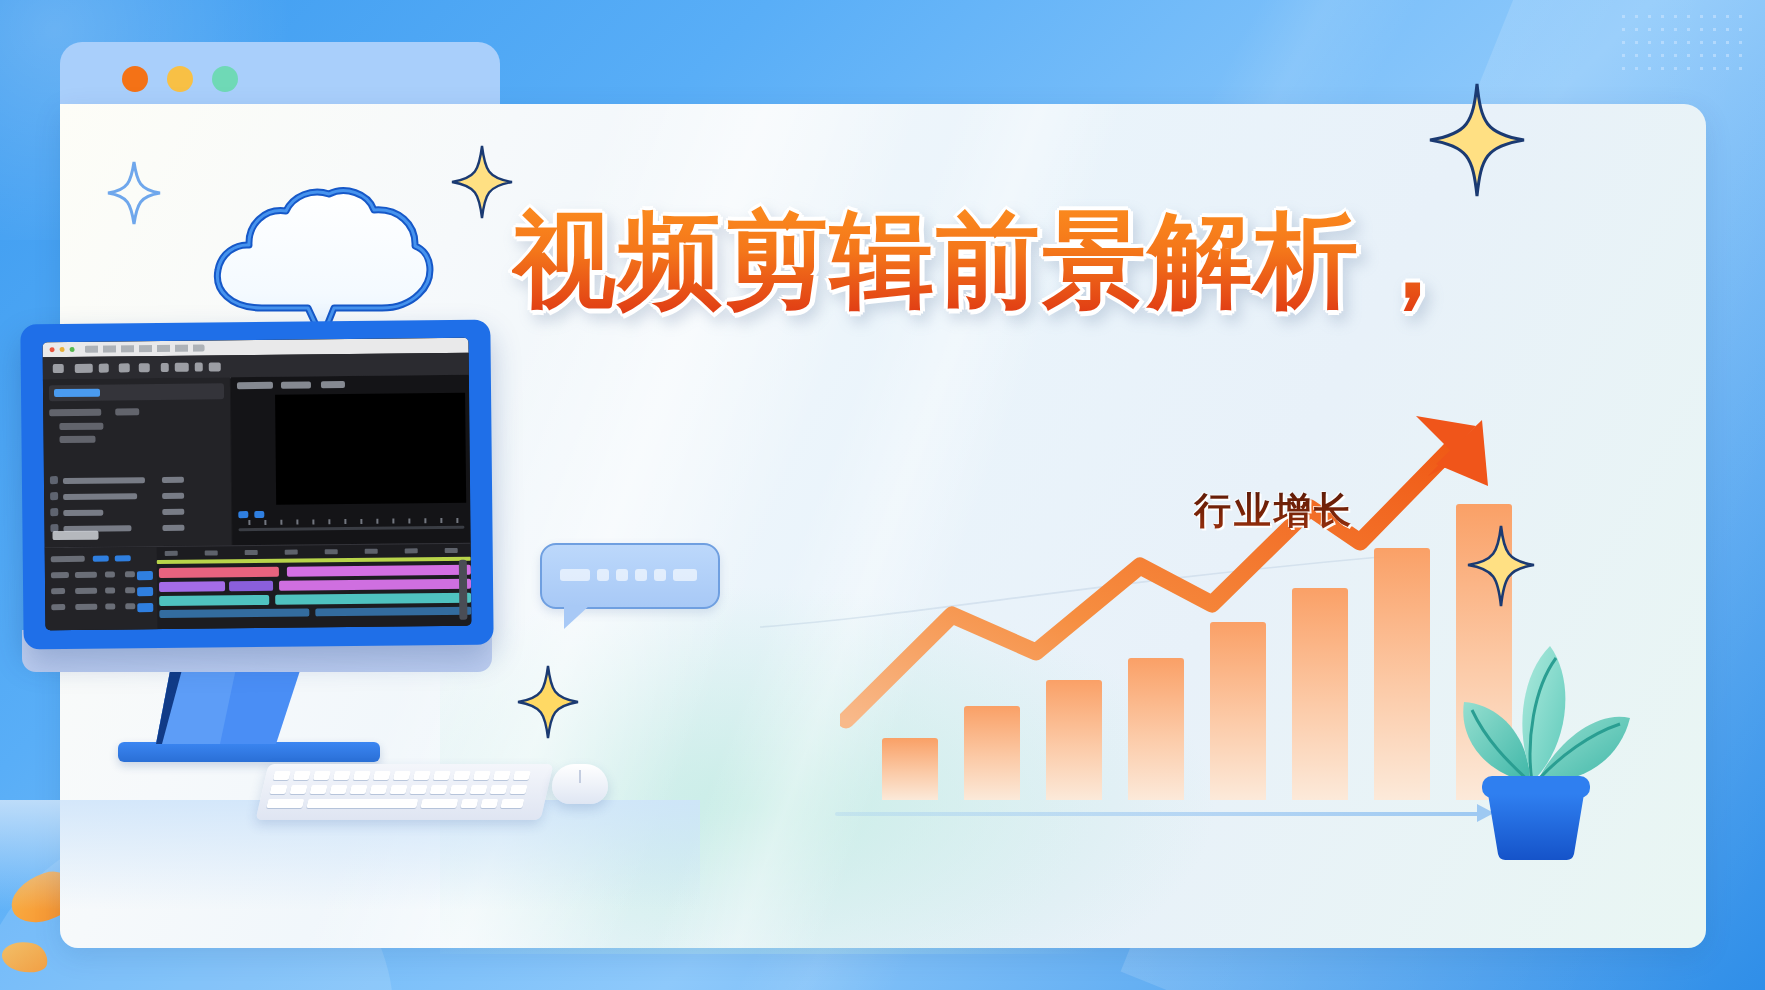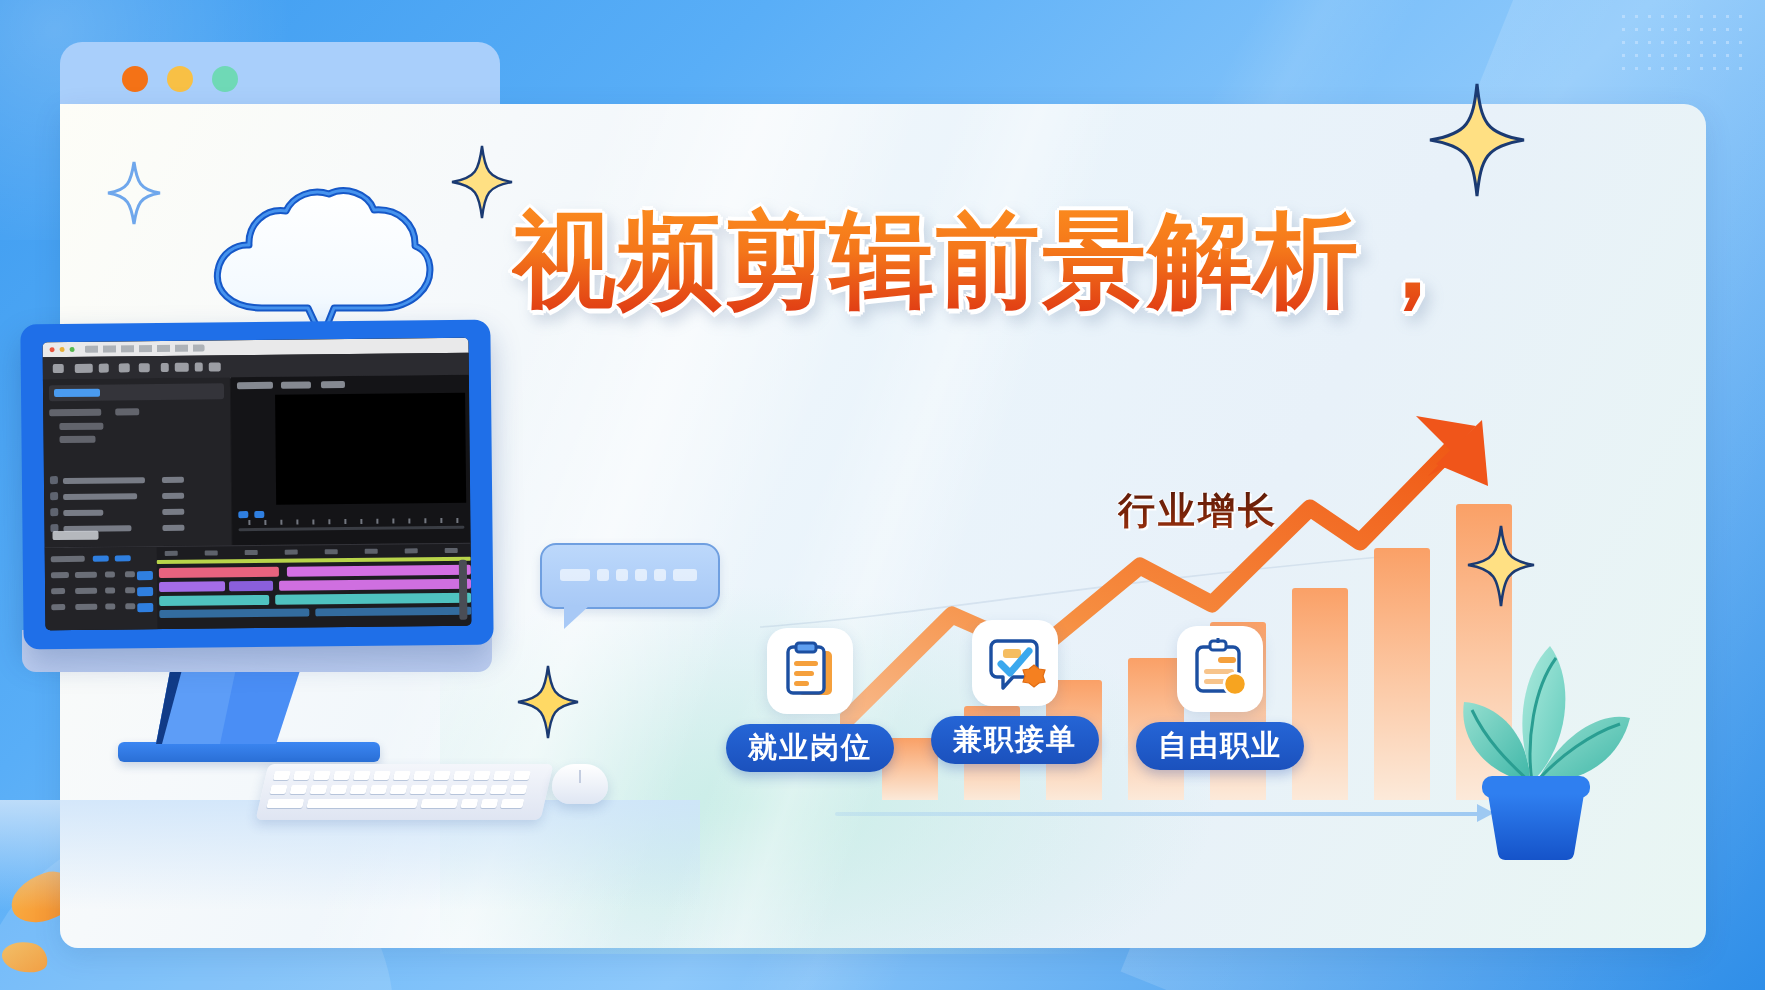--- a/index.html
+++ b/index.html
@@ -74,21 +74,21 @@
     background:linear-gradient(180deg,#fb8a1e 0%,#f4761a 42%,#e03c14 100%);
     -webkit-background-clip:text;background-clip:text;color:transparent;
     -webkit-text-stroke:0px;
     filter:drop-shadow(3px 3px 0 #ffffff) drop-shadow(-2px -2px 0 #ffffff)
            drop-shadow(2px -2px 0 #ffffff) drop-shadow(-2px 2px 0 #ffffff)
            drop-shadow(5px 7px 7px rgba(80,110,150,.22));
     white-space:nowrap;}
   .hl-line.l2{margin-top:6px;}
 
   
-  .growth-label{position:absolute;left:1118px;top:486px;
+  .growth-label{position:absolute;left:1194px;top:486px;
     font-size:37px;font-weight:bold;letter-spacing:3px;
     font-family:Liberation Sans, sans-serif;
     background:linear-gradient(180deg,#5b1a08 0%,#7a2408 55%,#a33410 100%);
     -webkit-background-clip:text;background-clip:text;color:transparent;
     filter:drop-shadow(2px 2px 0 rgba(255,255,255,.95)) drop-shadow(-1px -1px 0 rgba(255,255,255,.8));
     white-space:nowrap;}
 
   
   .chart{position:absolute;left:860px;top:400px;width:700px;height:400px;}
   .bars{position:absolute;left:0;bottom:0;width:700px;height:330px;}
@@ -299,60 +299,22 @@
         <i style="width:12px"></i>
         <i style="width:12px"></i>
       <i style="width:12px"></i>
         <i style="width:12px"></i>
         <i style="width:24px"></i>
     </div>
   </div>
 
   <div class="badges">
 
-    <div class="badge" style="left:0px;top:0px;">
-      <div class="badge-icon">
-        <svg width="64" height="64" viewBox="0 0 64 64">
-          <rect x="20" y="12" width="34" height="44" rx="5" fill="#f5a03c"></rect>
-          <rect x="10" y="8" width="36" height="46" rx="5" fill="#ffffff" stroke="#1c4fa1" stroke-width="3.4"></rect>
-          <rect x="18" y="4" width="20" height="9" rx="3" fill="#5f9ff0" stroke="#1c4fa1" stroke-width="3"></rect>
-          <rect x="16" y="22" width="24" height="5" rx="2.5" fill="#f5a03c"></rect>
-          <rect x="16" y="32" width="20" height="5" rx="2.5" fill="#f5a03c"></rect>
-          <rect x="16" y="42" width="15" height="5" rx="2.5" fill="#f5a03c"></rect>
-        </svg>
-      </div>
-      <div class="badge-pill">就业岗位</div>
-    </div>
-
-    <div class="badge" style="left:205px;top:-8px;">
-      <div class="badge-icon">
-        <svg width="64" height="64" viewBox="0 0 64 64">
-          <path d="M14,10 L48,10 A6,6 0 0 1 54,16 L54,40 A6,6 0 0 1 48,46 L30,46 L20,57 L20,46 L14,46 A6,6 0 0 1 8,40 L8,16 A6,6 0 0 1 14,10 Z" fill="#ffffff" stroke="#1c4fa1" stroke-width="3.4" stroke-linejoin="round"></path>
-          <rect x="20" y="18" width="18" height="9" rx="3" fill="#f5bd60"></rect>
-          <path d="M18,33 L27,42 L46,20" fill="none" stroke="#3aa8ee" stroke-width="7" stroke-linecap="round" stroke-linejoin="round"></path>
-          <path d="M46,38 l5,-4 l5,4 l6,1 l-2,6 l2,6 l-6,1 l-5,4 l-5,-4 l-6,-1 l2,-6 l-2,-6 Z" fill="#f58020" stroke="#e06b10" stroke-width="1.2"></path>
-        </svg>
-      </div>
-      <div class="badge-pill">兼职接单</div>
-    </div>
-
-    <div class="badge" style="left:410px;top:-2px;">
-      <div class="badge-icon">
-        <svg width="64" height="64" viewBox="0 0 64 64">
-          <rect x="9" y="10" width="42" height="44" rx="6" fill="#ffffff" stroke="#1c4fa1" stroke-width="3.4"></rect>
-          <rect x="22" y="4" width="16" height="9" rx="3" fill="#ffffff" stroke="#1c4fa1" stroke-width="3"></rect>
-          <line x1="30" y1="1" x2="30" y2="6" stroke="#1c4fa1" stroke-width="3"></line>
-          <rect x="30" y="20" width="18" height="6" rx="3" fill="#f5a03c"></rect>
-          <rect x="16" y="32" width="30" height="5" rx="2.5" fill="#f7c48b"></rect>
-          <rect x="16" y="42" width="22" height="5" rx="2.5" fill="#f7c48b"></rect>
-          <circle cx="47" cy="47" r="11" fill="#f7a420" stroke="#ffffff" stroke-width="2.5"></circle>
-        </svg>
-      </div>
-      <div class="badge-pill">自由职业</div>
-    </div>
+
+
   </div>
 
   <div class="mbase"></div>
   <svg class="mstand" width="192" height="118" viewBox="0 0 192 118">
     <path d="M26,0 L160,0 L126,104 L6,104 Z" fill="#4a8ef5"></path>
     <path d="M26,0 L92,0 L70,104 L6,104 Z" fill="#5d9df7"></path>
     <path d="M26,0 L40,0 L12,104 L6,104 Z" fill="#113b87"></path>
   </svg>
   <div class="mbezel-bottom"></div>
 

